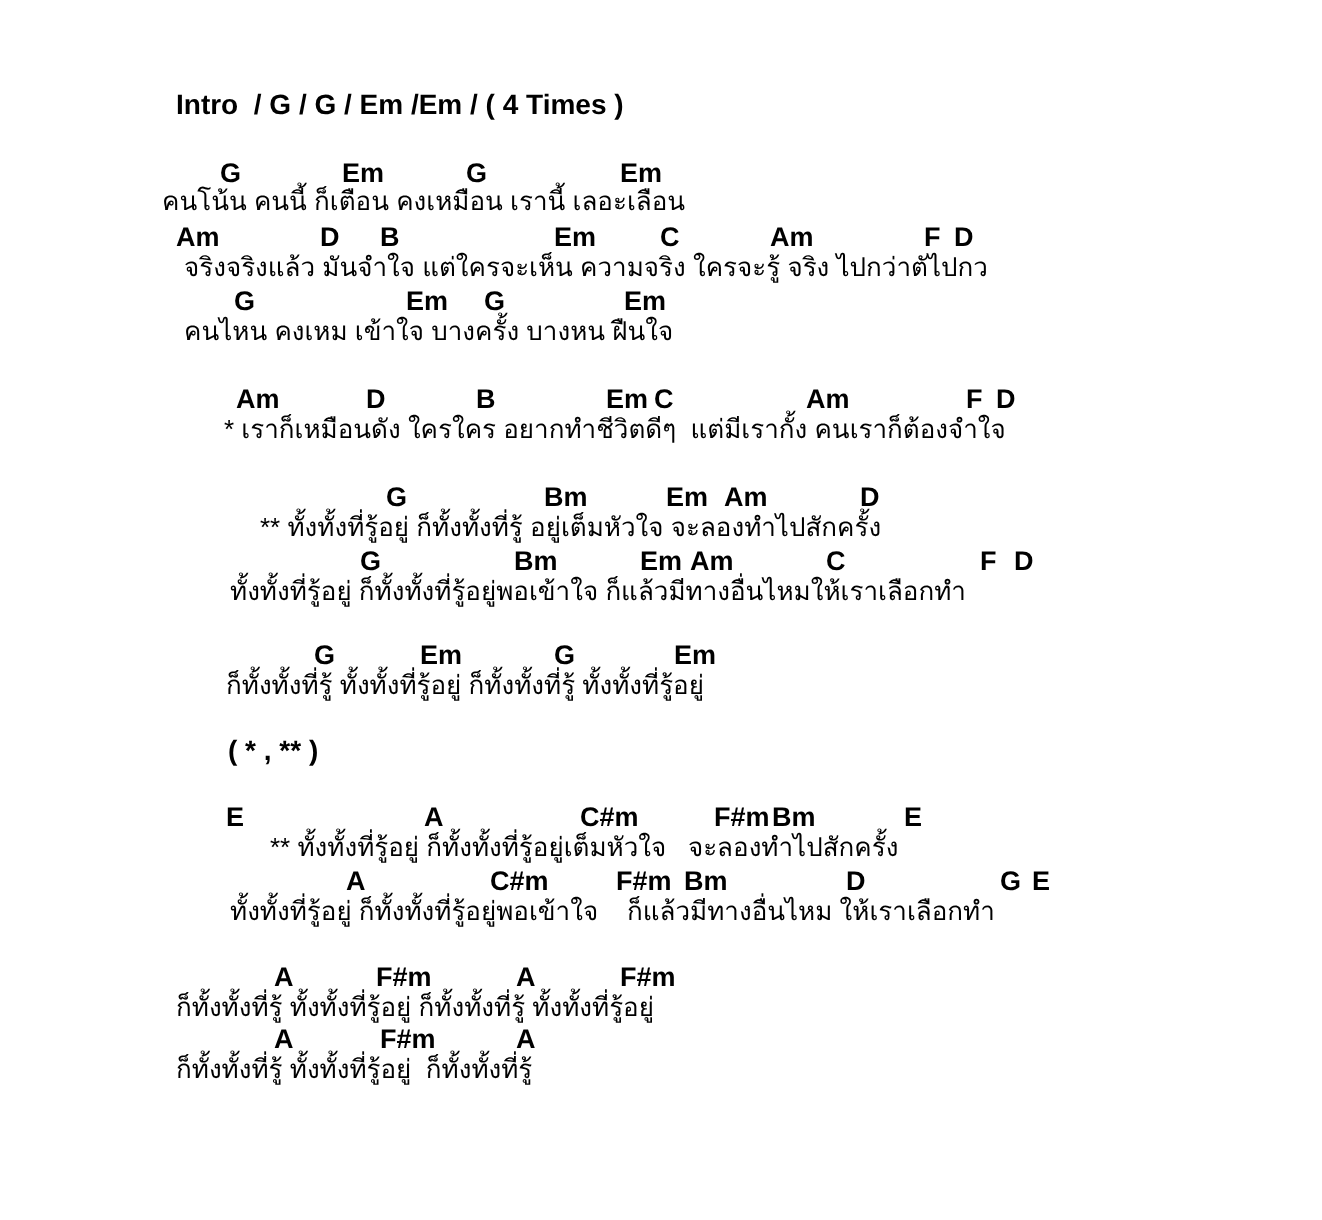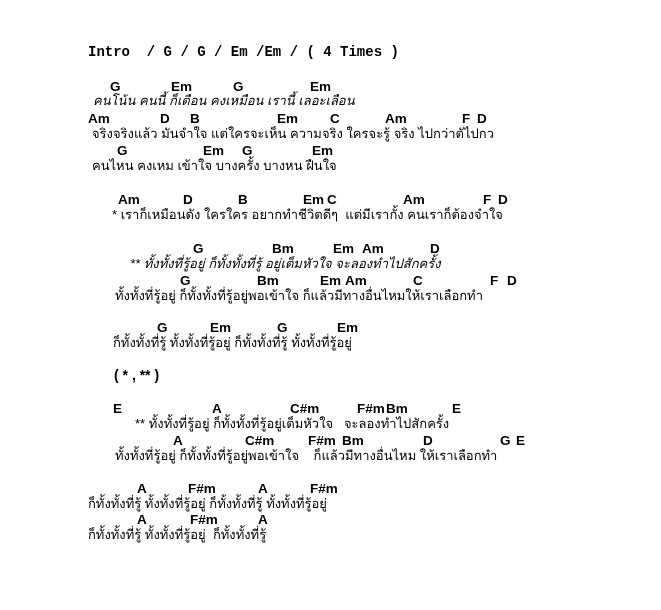--- a/index.html
+++ b/index.html
@@ -36,29 +36,29 @@
     position: absolute;
     font-weight: bold;
     font-size: 14px;
     white-space: pre;
   }
 </style>
 </head>
 <body>
 
 <main class="page">
-  <div class="intro-line" style="left: 88px; top: 44px; font-family: Liberation Mono, monospace;">Intro  / G / G / Em /Em / ( 4 Times )</div>
+  <div class="intro-line" style="left: 88px; top: 44px;">Intro  / G / G / Em /Em / ( 4 Times )</div>
   <div>
       <div class="chord-row" style="top: 79px;">
         <span class="chord" style="left: 110px;">G</span>
         <span class="chord" style="left: 171px;">Em</span>
         <span class="chord" style="left: 233px;">G</span>
         <span class="chord" style="left: 310px;">Em</span>
       </div>
-      <div class="lyric-line" style="left: 93px; top: 93px; font-style: italic;">คนโน้น คนนี้ ก็เตือน คงเหมือน เรานี้ เลอะเลือน</div>
+      <div class="lyric-line" style="left: 81px; top: 93px;">คนโน้น คนนี้ ก็เตือน คงเหมือน เรานี้ เลอะเลือน</div>
       <div class="chord-row" style="top: 111px;">
         <span class="chord" style="left: 88px;">Am</span>
         <span class="chord" style="left: 160px;">D</span>
         <span class="chord" style="left: 190px;">B</span>
         <span class="chord" style="left: 277px;">Em</span>
         <span class="chord" style="left: 330px;">C</span>
         <span class="chord" style="left: 385px;">Am</span>
         <span class="chord" style="left: 462px;">F</span>
         <span class="chord" style="left: 477px;">D</span>
       </div>
@@ -81,21 +81,21 @@
         <span class="chord" style="left: 498px;">D</span>
       </div>
       <div class="lyric-line" style="left: 112px; top: 207px;">* เราก็เหมือนดัง ใครใคร อยากทำชีวิตดีๆ  แต่มีเรากั้ง คนเราก็ต้องจำใจ</div>
       <div class="chord-row" style="top: 241px;">
         <span class="chord" style="left: 193px;">G</span>
         <span class="chord" style="left: 272px;">Bm</span>
         <span class="chord" style="left: 333px;">Em</span>
         <span class="chord" style="left: 362px;">Am</span>
         <span class="chord" style="left: 430px;">D</span>
       </div>
-      <div class="lyric-line" style="left: 130px; top: 256px; font-style: italic;">** ทั้งทั้งที่รู้อยู่ ก็ทั้งทั้งที่รู้ อยู่เต็มหัวใจ จะลองทำไปสักครั้ง</div>
+      <div class="lyric-line" style="left: 130px; top: 256px;">** ทั้งทั้งที่รู้อยู่ ก็ทั้งทั้งที่รู้ อยู่เต็มหัวใจ จะลองทำไปสักครั้ง</div>
       <div class="chord-row" style="top: 273px;">
         <span class="chord" style="left: 180px;">G</span>
         <span class="chord" style="left: 257px;">Bm</span>
         <span class="chord" style="left: 320px;">Em</span>
         <span class="chord" style="left: 345px;">Am</span>
         <span class="chord" style="left: 413px;">C</span>
         <span class="chord" style="left: 490px;">F</span>
         <span class="chord" style="left: 507px;">D</span>
       </div>
       <div class="lyric-line" style="left: 115px; top: 288px;">ทั้งทั้งที่รู้อยู่ ก็ทั้งทั้งที่รู้อยู่พอเข้าใจ ก็แล้วมีทางอื่นไหมให้เราเลือกทำ</div>

